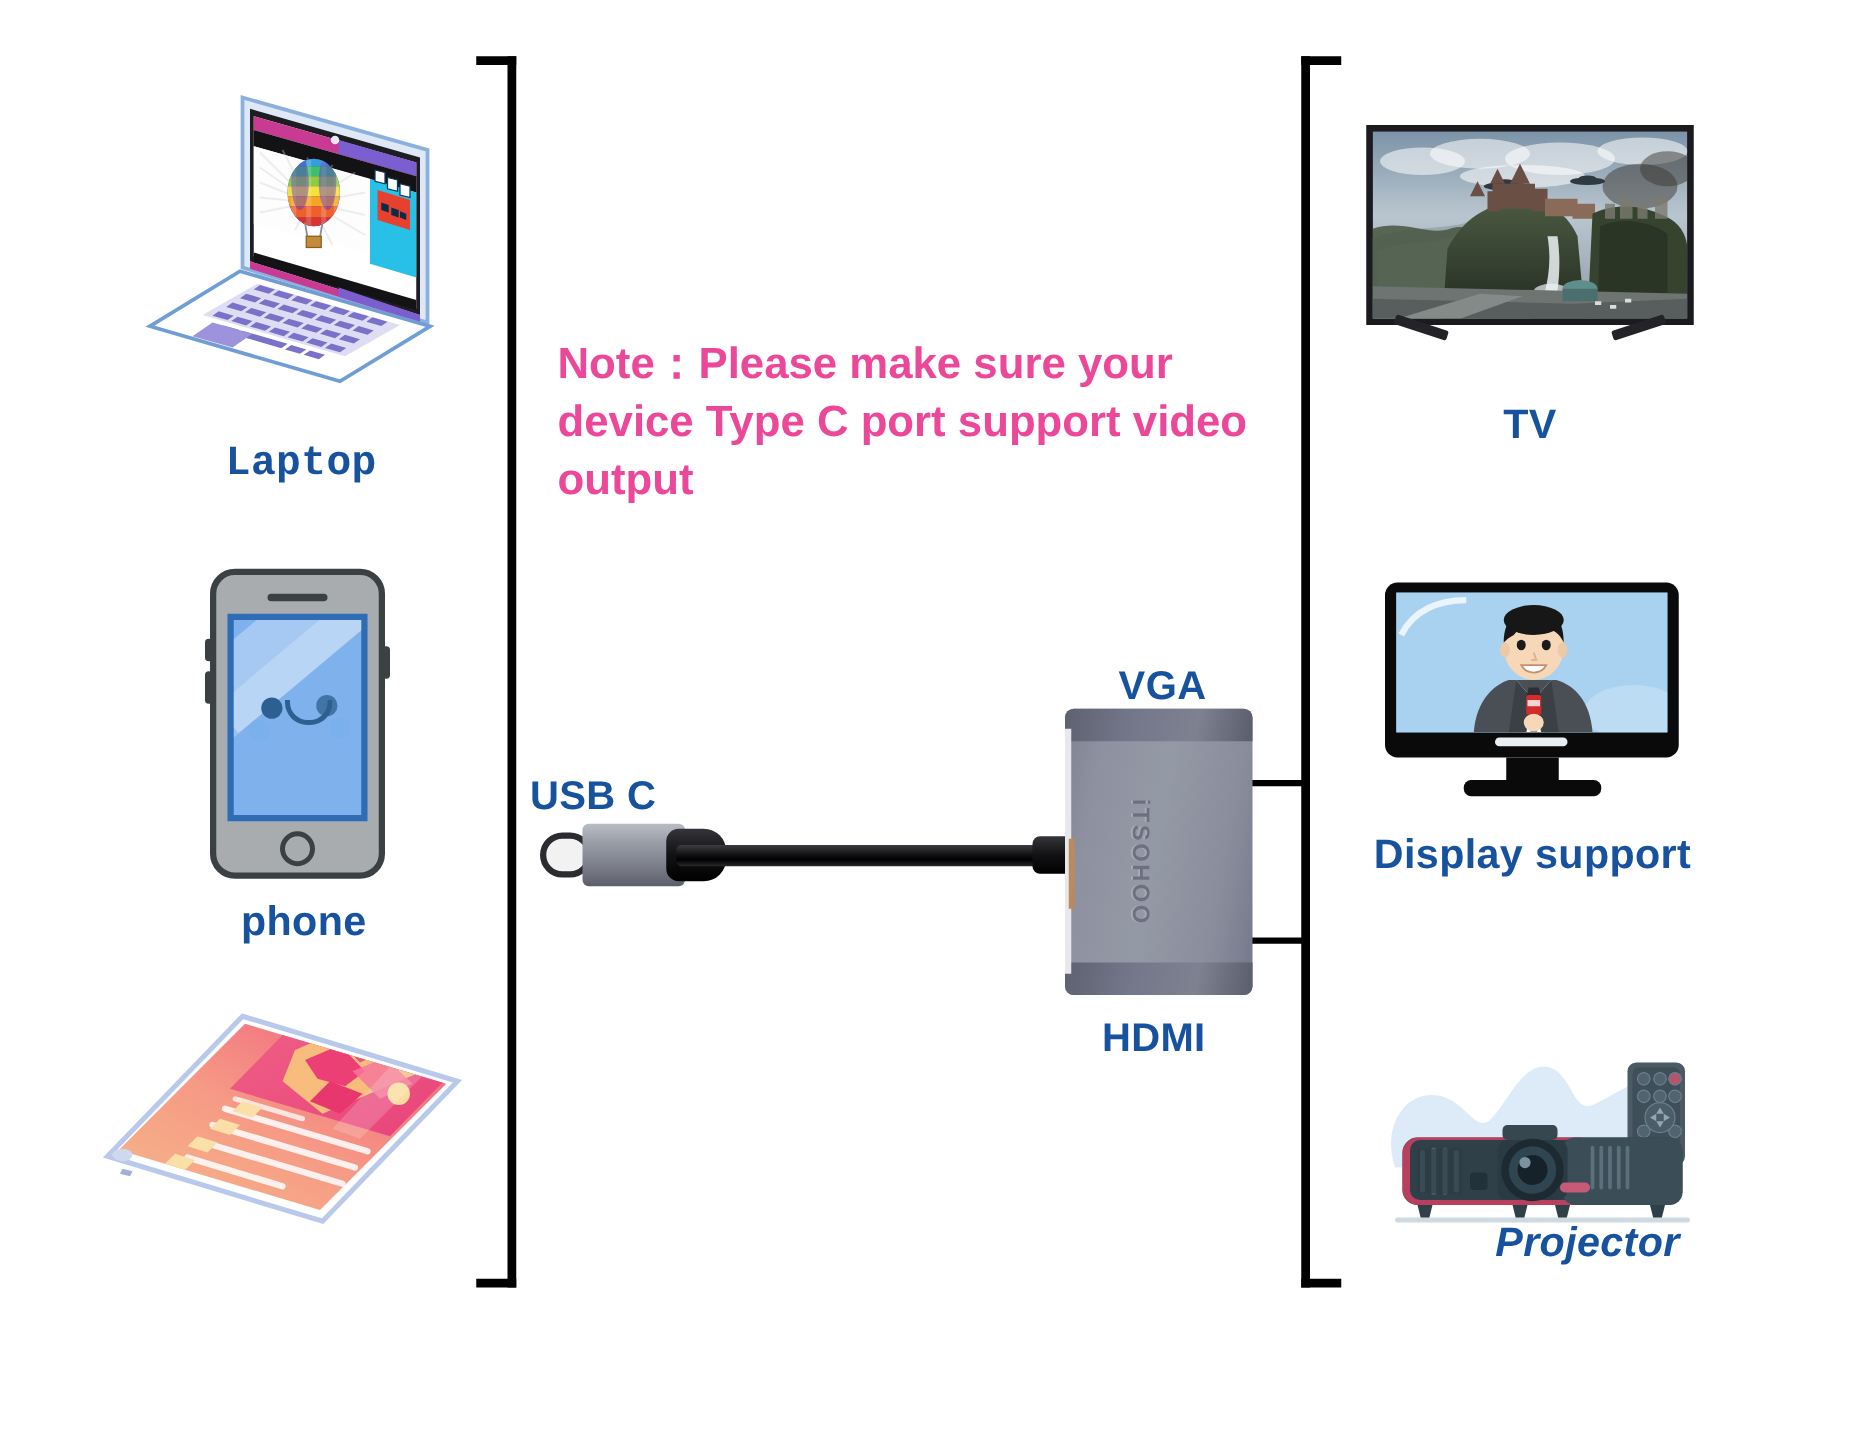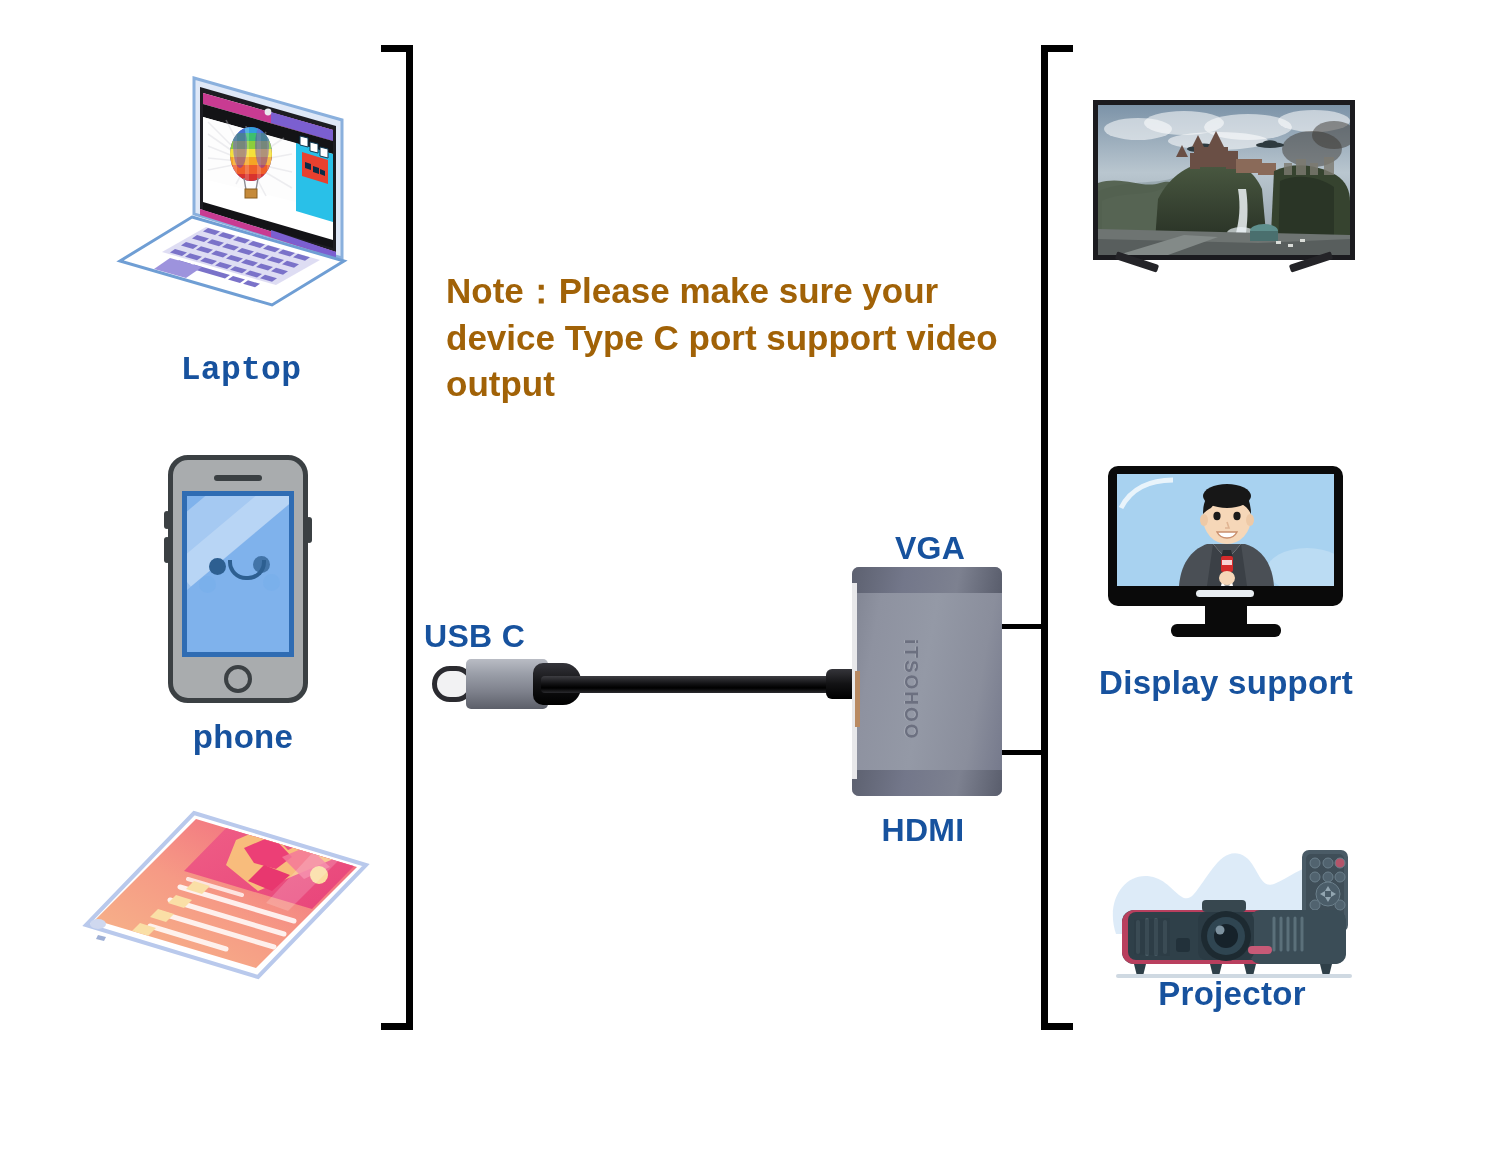--- a/index.html
+++ b/index.html
@@ -13,21 +13,21 @@
   .lbl{
     position:absolute;color:#17529e;font-weight:bold;
     font-family:"Liberation Sans", sans-serif;white-space:nowrap;
     text-align:center;letter-spacing:.3px;
   }
   .lbl-dev{font-size:33px;}
   .lbl-port{font-size:32px;}
 
   .note{
     position:absolute;left:446px;top:268px;width:560px;
-    color:#a16207;font-weight:bold;font-size:35px;line-height:1.33;
+    color:#ec4899;font-weight:bold;font-size:35px;line-height:1.33;
     font-family:"Liberation Sans", sans-serif;
   }
 
   
   .brk{position:absolute;background:#000;}
 
   
   .laptop{position:absolute;left:96px;top:62px;width:290px;height:250px;}
 
   
@@ -447,20 +447,21 @@
         <g fill="#d9dcd8">
           <rect x="178" y="136" width="5" height="3"></rect>
           <rect x="190" y="139" width="5" height="3"></rect>
           <rect x="202" y="134" width="5" height="3"></rect>
         </g>
       </svg>
     </div>
     <div class="tv-leg" style="left:22px;top:158px;width:44px;transform:rotate(18deg);"></div>
     <div class="tv-leg" style="left:196px;top:158px;width:44px;transform:rotate(-18deg);"></div>
   </div>
+  <div class="lbl lbl-dev" style="left:1093px;top:320px;width:262px;">TV</div>
 
   <div class="mon">
     <div class="mon-frame"></div>
     <div class="mon-screen">
       <svg width="217" height="112" viewBox="0 0 217 112" xmlns="http://www.w3.org/2000/svg">
         <rect width="217" height="112" fill="#a8d2f0"></rect>
         <path d="M4 34 C14 14 34 6 56 6" stroke="#ffffff" stroke-width="5" fill="none" opacity=".75"></path>
         <ellipse cx="190" cy="96" rx="40" ry="22" fill="rgba(255,255,255,.22)"></ellipse>
 
         <path d="M62 112 C64 86 78 74 90 70 L128 70 C142 74 155 86 157 112 Z" fill="#4a4f55"></path>
@@ -562,21 +563,21 @@
       <g fill="#2f4049">
         <polygon points="36,126 48,126 45,138 39,138"></polygon>
         <polygon points="112,126 124,126 121,138 115,138"></polygon>
         <polygon points="146,126 158,126 155,138 149,138"></polygon>
         <polygon points="222,126 234,126 231,138 225,138"></polygon>
       </g>
 
       <rect x="18" y="136" width="236" height="4" rx="2" fill="#cfd9e2"></rect>
     </svg>
   </div>
-  <div class="lbl lbl-dev" style="left:1098px;top:975px;width:268px;">Projector</div>
+  <div class="lbl lbl-dev" style="left:1136px;top:975px;width:268px;font-style:italic;">Projector</div>
 
   <div class="lbl lbl-port" style="left:860px;top:530px;width:140px;">VGA</div>
 
   <div class="lbl lbl-port" style="left:838px;top:812px;width:170px;">HDMI</div>
 
   <div class="lbl lbl-port" style="left:424px;top:618px;width:150px;text-align:left;">USB C</div>
 
   <div class="usbc-tip"></div>
   <div class="usbc-shell"></div>
   <div class="cable-strain"></div>

